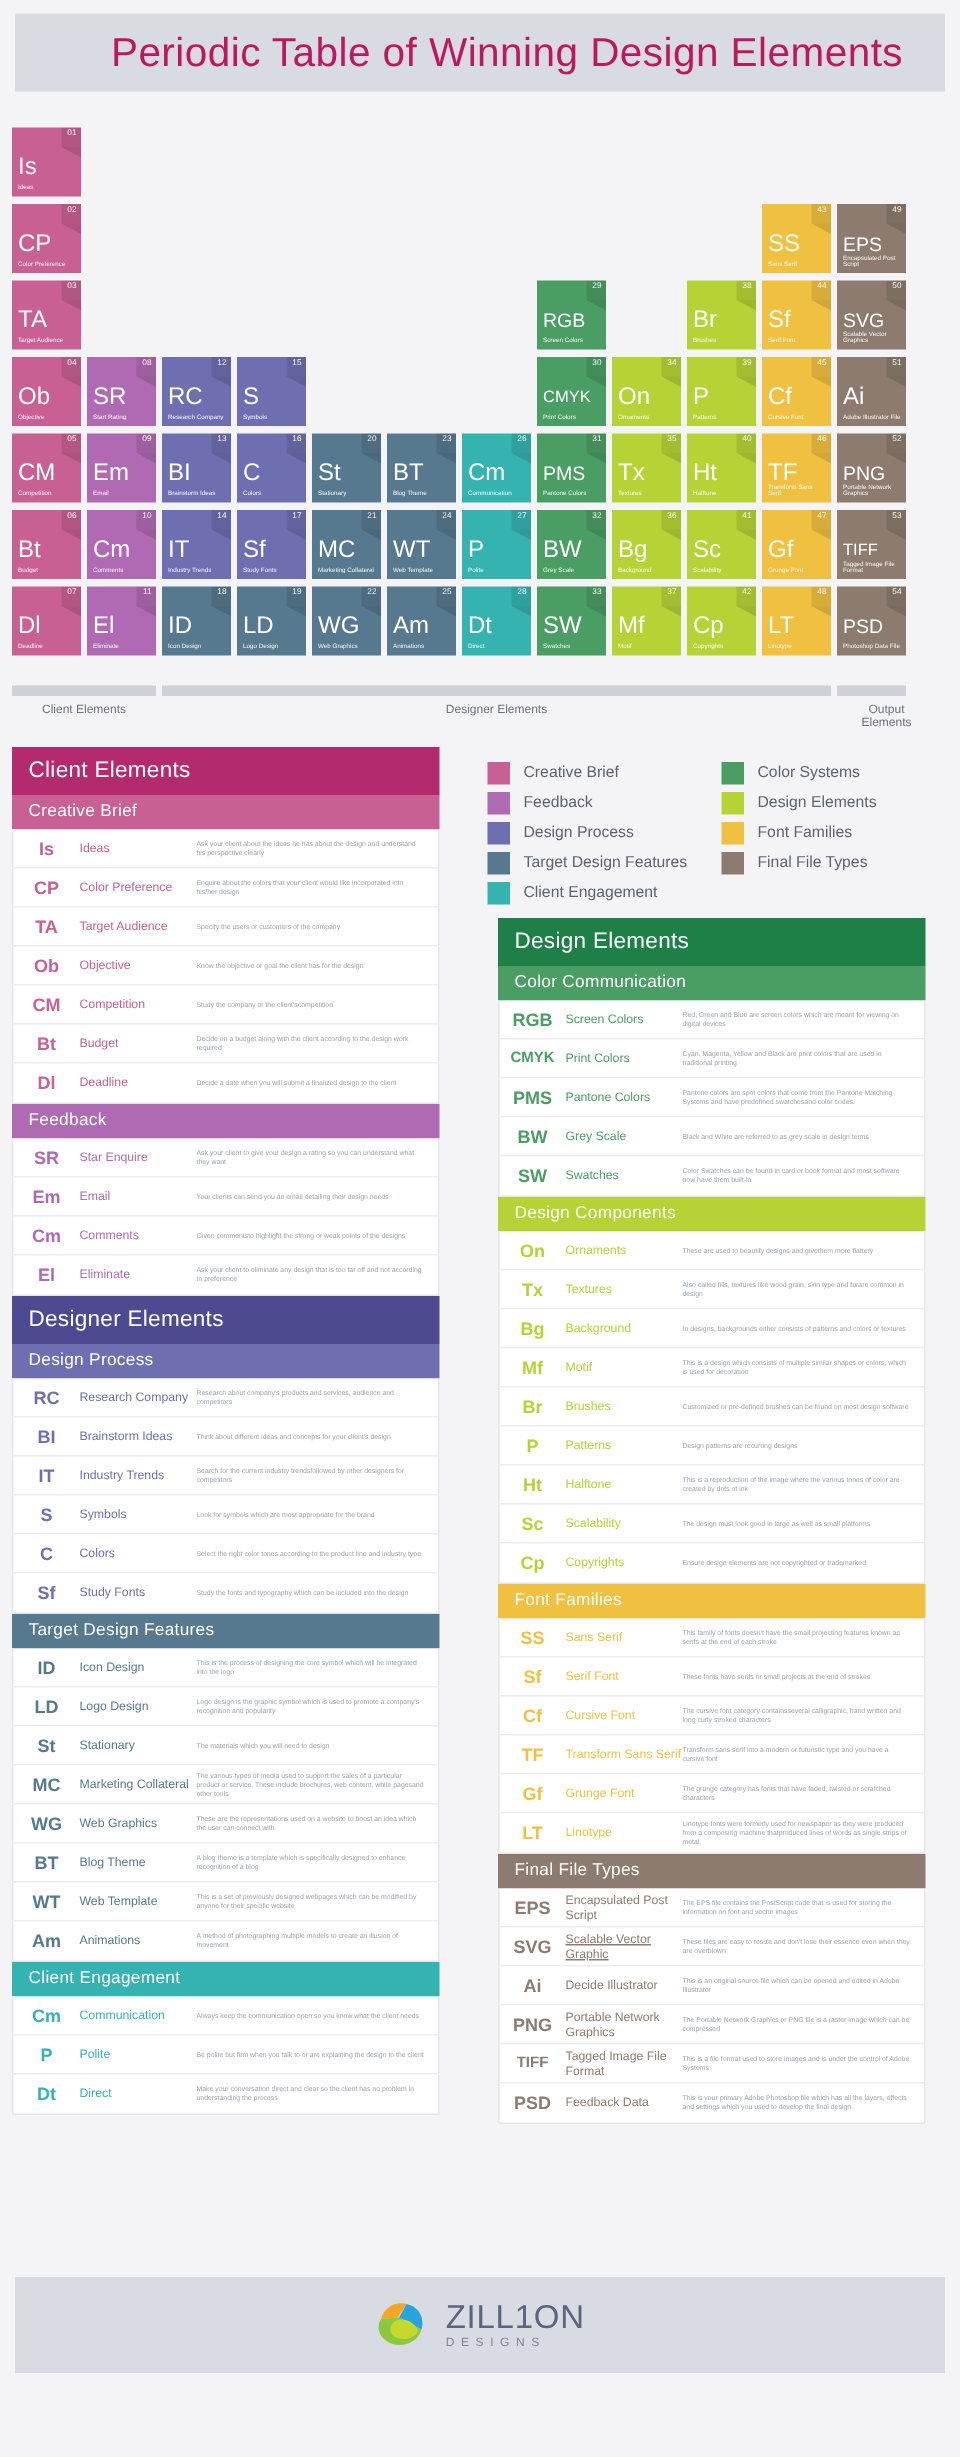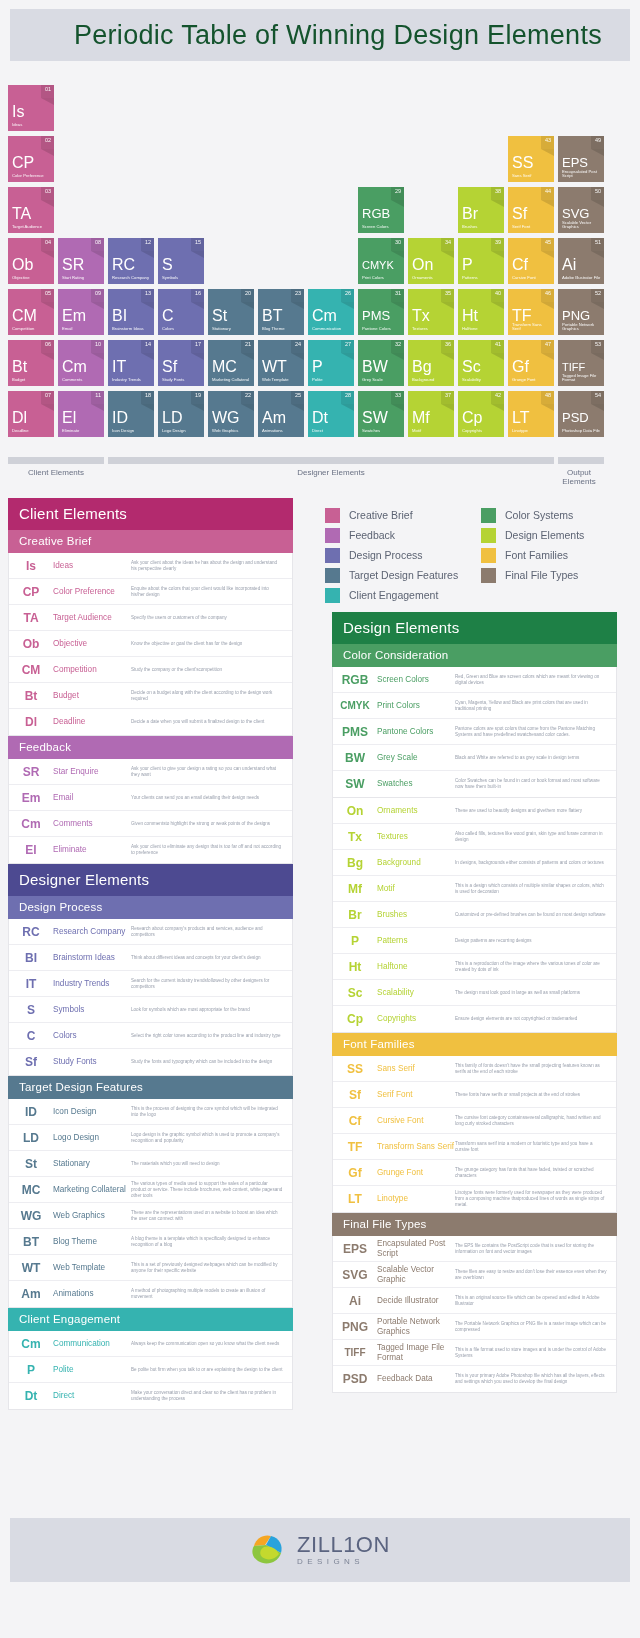--- a/index.html
+++ b/index.html
@@ -12,21 +12,21 @@
 
   
   #header {
     margin: 9px 10px 0 10px;
     height: 52px;
     background: #d9dbe3;
     display: flex; align-items: center; justify-content: center;
   }
   #header h1 {
     font-size: 27px; font-weight: normal; letter-spacing: .3px;
-    color: #14532d;
+    color: #be185d;
     margin-left: 36px;
   }
 
   
   #grid-wrap { position: relative; margin: 14px 0 0 0; height: 380px; }
   #grid { position: relative; width: 640px; height: 380px; }
   .el {
     position: absolute;
     width: 46px; height: 46px;
     color: #fff;
@@ -510,21 +510,21 @@
         <div class="sym s2">PSD</div>
         <div class="nm">Photoshop Data File</div>
       </div>
     </div>
   <div id="axis">
       <div class="axis-bar" style="left: 8px; width: 96px;"></div>
       <div class="axis-lab" style="left: 8px; width: 96px;">Client Elements</div>
       <div class="axis-bar" style="left: 108px; width: 446px;"></div>
       <div class="axis-lab" style="left: 108px; width: 446px;">Designer Elements</div>
       <div class="axis-bar" style="left: 558px; width: 46px;"></div>
-      <div class="axis-lab" style="left: 556px; width: 46px;">Output Elements</div>
+      <div class="axis-lab" style="left: 568px; width: 46px;">Output Elements</div>
     </div>
 </div>
 
 <div id="legend">
     <div class="lg-item">
       <span class="lg-sw" style="background: rgb(200, 96, 148);"></span>
       <span class="lg-tx">Creative Brief</span>
     </div>
     <div class="lg-item">
       <span class="lg-sw" style="background: rgb(74, 158, 99);"></span>
@@ -719,21 +719,21 @@
           <div class="r-sym" style="color: rgb(53, 179, 176);">Dt</div>
           <div class="r-name" style="color: rgb(53, 179, 176);">Direct</div>
           <div class="r-desc">Make your conversation direct and clear so the client has no problem in understanding the process</div>
         </div>
       </div>
     </div>
   </div>
 <div class="panel" id="panel-right">
     <div>
       <div class="sec-title" style="background: rgb(30, 128, 70);">Design Elements</div>
-      <div class="sub-title" style="background: rgb(74, 158, 99);">Color Consideration</div>
+      <div class="sub-title" style="background: rgb(74, 158, 99);">Color Communication</div>
       <div class="rows">
         <div class="row">
           <div class="r-sym" style="color: rgb(74, 158, 99);">RGB</div>
           <div class="r-name" style="color: rgb(74, 158, 99);">Screen Colors</div>
           <div class="r-desc">Red, Green and Blue are screen colors which are meant for viewing on digital devices</div>
         </div>
         <div class="row">
           <div class="r-sym small" style="color: rgb(74, 158, 99);">CMYK</div>
           <div class="r-name" style="color: rgb(74, 158, 99);">Print Colors</div>
           <div class="r-desc">Cyan, Magenta, Yellow and Black are print colors that are used in traditional printing</div>
@@ -747,20 +747,21 @@
           <div class="r-sym" style="color: rgb(74, 158, 99);">BW</div>
           <div class="r-name" style="color: rgb(74, 158, 99);">Grey Scale</div>
           <div class="r-desc">Black and White are referred to as grey scale in design terms</div>
         </div>
         <div class="row">
           <div class="r-sym" style="color: rgb(74, 158, 99);">SW</div>
           <div class="r-name" style="color: rgb(74, 158, 99);">Swatches</div>
           <div class="r-desc">Color Swatches can be found in card or book format and most software now have them built-in</div>
         </div>
       </div>
+      <div class="sub-title" style="background: rgb(181, 211, 52);">Design Components</div>
       <div class="rows">
         <div class="row">
           <div class="r-sym" style="color: rgb(181, 211, 52);">On</div>
           <div class="r-name" style="color: rgb(181, 211, 52);">Ornaments</div>
           <div class="r-desc">These are used to beautify designs and givethem more flattery</div>
         </div>
         <div class="row">
           <div class="r-sym" style="color: rgb(181, 211, 52);">Tx</div>
           <div class="r-name" style="color: rgb(181, 211, 52);">Textures</div>
           <div class="r-desc">Also called fills, textures like wood grain, skin type and furare common in design</div>
@@ -836,21 +837,21 @@
       </div>
       <div class="sub-title" style="background: rgb(140, 123, 110);">Final File Types</div>
       <div class="rows">
         <div class="row">
           <div class="r-sym" style="color: rgb(140, 123, 110);">EPS</div>
           <div class="r-name" style="color: rgb(140, 123, 110);">Encapsulated Post Script</div>
           <div class="r-desc">The EPS file contains the PostScript code that is used for storing the information on font and vector images</div>
         </div>
         <div class="row">
           <div class="r-sym" style="color: rgb(140, 123, 110);">SVG</div>
-          <div class="r-name" style="color: rgb(140, 123, 110);">Scalable Vector Graphic</div>
+          <div class="r-name" style="color: rgb(140, 123, 110); text-decoration: underline;">Scalable Vector Graphic</div>
           <div class="r-desc">These files are easy to resize and don't lose their essence even when they are overblown</div>
         </div>
         <div class="row">
           <div class="r-sym" style="color: rgb(140, 123, 110);">Ai</div>
           <div class="r-name" style="color: rgb(140, 123, 110);">Decide Illustrator</div>
           <div class="r-desc">This is an original source file which can be opened and edited in Adobe Illustrator</div>
         </div>
         <div class="row">
           <div class="r-sym" style="color: rgb(140, 123, 110);">PNG</div>
           <div class="r-name" style="color: rgb(140, 123, 110);">Portable Network Graphics</div>

